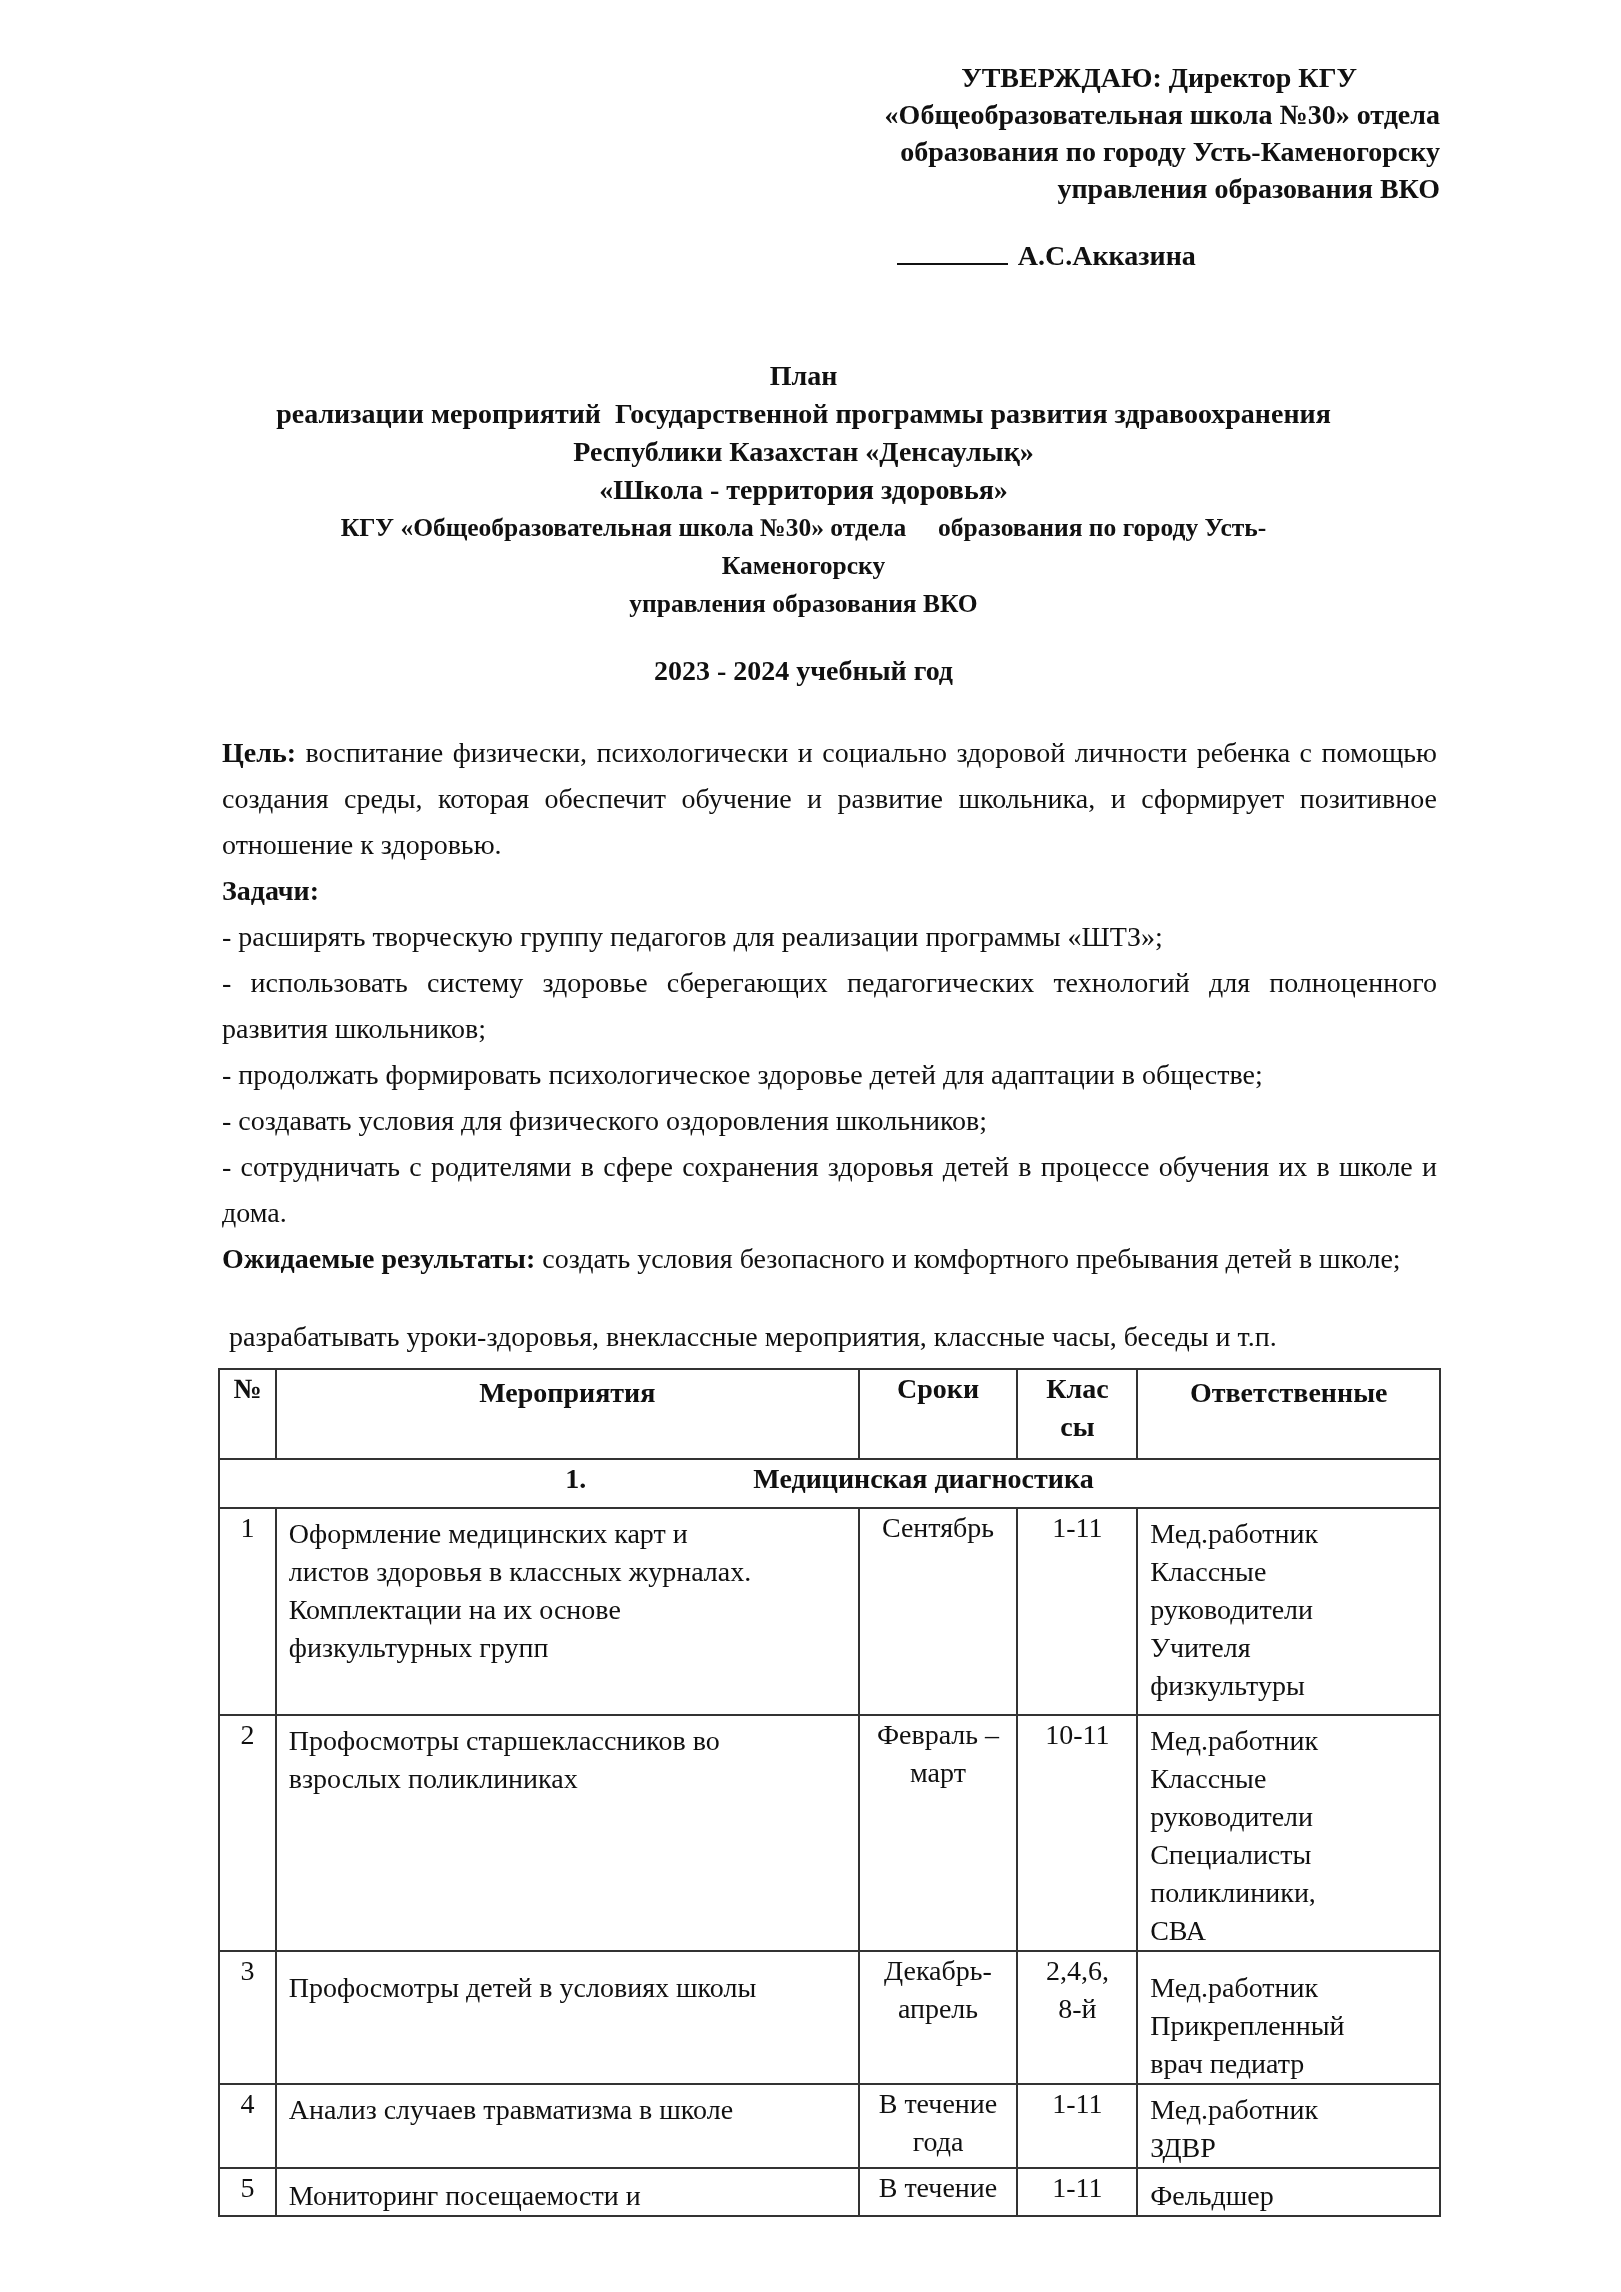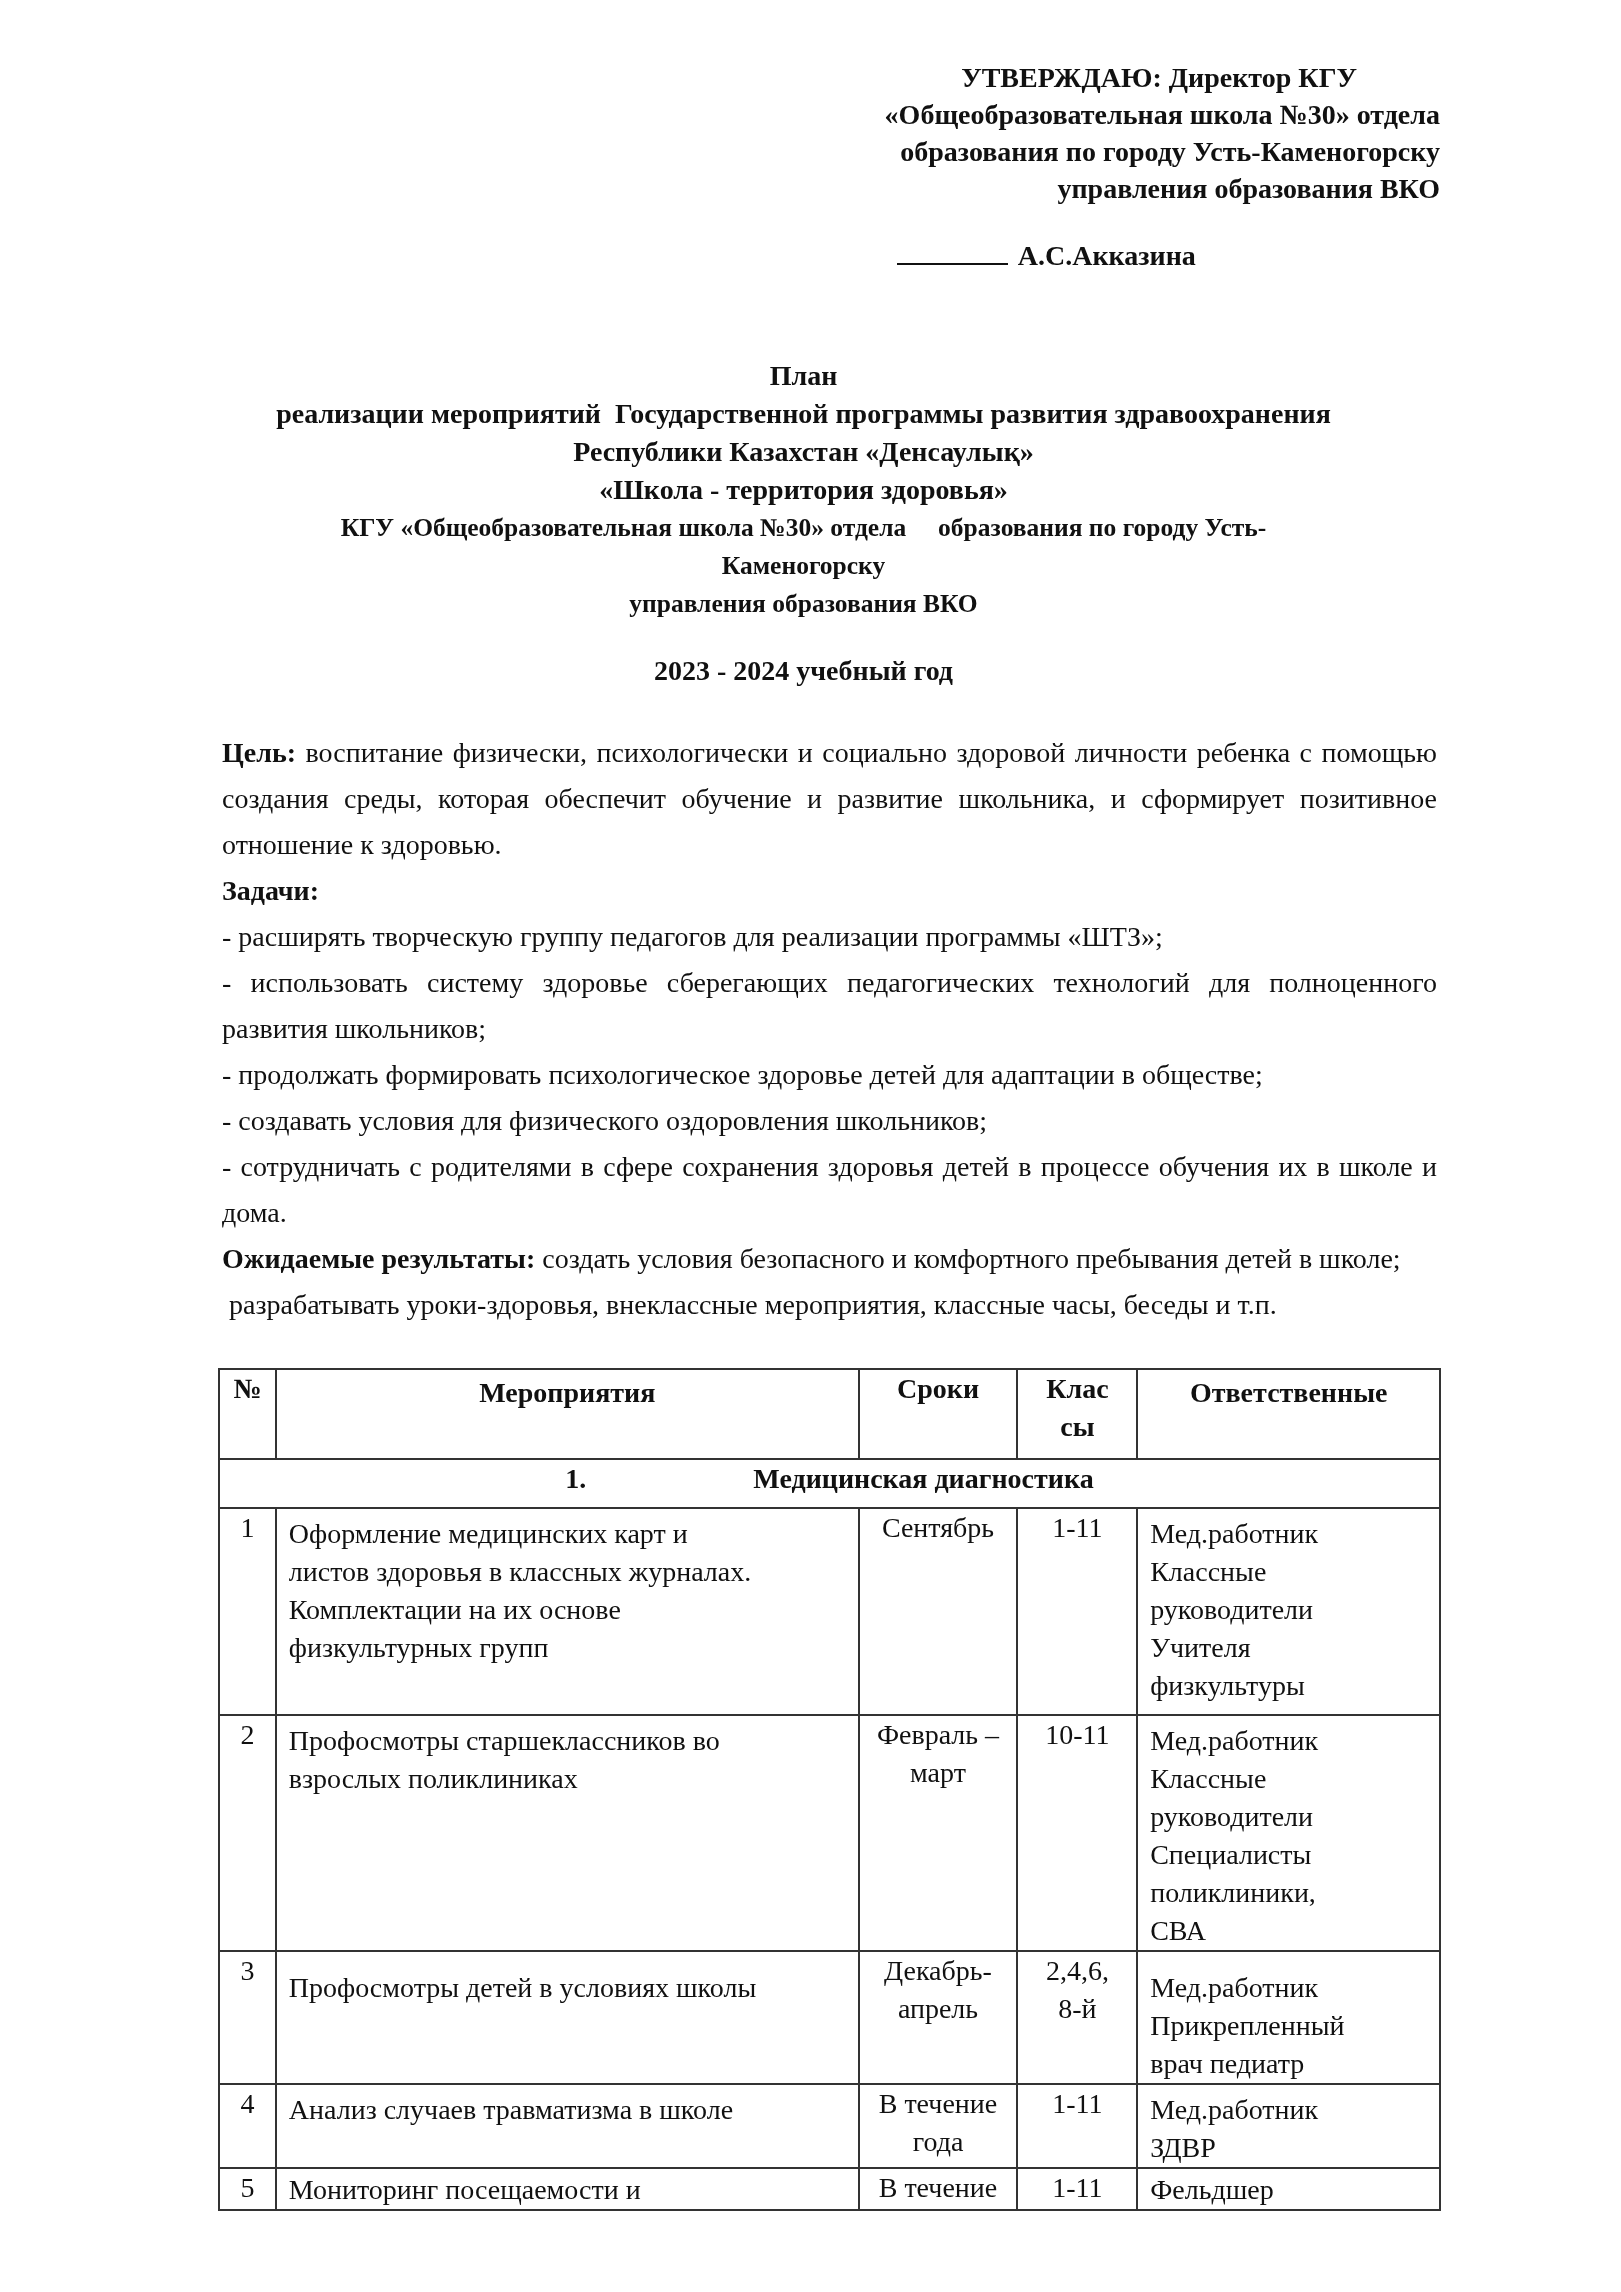--- a/index.html
+++ b/index.html
@@ -26,21 +26,21 @@
   .c-cls { width:90px; text-align:center; padding:0 14px !important;border-radius:27px; }
   .c-resp { padding:0 11.8px; }
   tr.head th { height:84px; }
   tr.section td { height:47px; text-align:center; font-weight:bold; }
   tr.section .sec-num { display:inline-block; margin-right:167px; }
   td.multi span { display:block; }
   tr.r1 td { height:199px; padding-top:5.9px; }
   tr.r2 td { height:222px; padding-top:5.9px; }
   tr.r3 td { height:106px; padding-top:17px; }
   tr.r4 td { height:69px; padding-top:5.9px; }
-  tr.r5 td { height:33px; padding-top:2px; }
+  tr.r5 td { height:33px; padding-top:8px; }
 </style>
 </head>
 <body>
 
 <div class="abs approve">
   <span class="l1" style="display:block;">УТВЕРЖДАЮ: Директор КГУ</span>
   <span class="l2">«Общеобразовательная школа №30» отдела</span>
   <span class="l3">образования по городу Усть-Каменогорску</span>
   <span class="l4">управления образования ВКО</span>
 </div>
@@ -63,21 +63,21 @@
 
 <div class="abs body">
   <p><span class="b">Цель:</span><span> воспитание физически, психологически и социально здоровой личности ребенка с помощью создания среды, которая обеспечит обучение и развитие школьника, и сформирует позитивное отношение к здоровью.</span></p>
   <p class="b">Задачи:</p>
   <p>- расширять творческую группу педагогов для реализации программы «ШТЗ»;</p>
   <p>- использовать систему здоровье сберегающих педагогических технологий для полноценного развития школьников;</p>
   <p>- продолжать формировать психологическое здоровье детей для адаптации в обществе;</p>
   <p>- создавать условия для физического оздоровления школьников;</p>
   <p>- сотрудничать с родителями в сфере сохранения здоровья детей в процессе обучения их в школе и дома.</p>
   <p><span class="b">Ожидаемые результаты:</span><span> создать условия безопасного и комфортного пребывания детей в школе;</span></p>
-  <p style="white-space:pre-wrap;"> разрабатывать уроки-здоровья, внеклассные мероприятия, классные часы, беседы и т.п.</p>
+  <p style="white-space:pre-wrap;margin-top:32px;"> разрабатывать уроки-здоровья, внеклассные мероприятия, классные часы, беседы и т.п.</p>
 </div>
 
 <table class="plan">
   <tbody>
       <tr class="head">
     <th class="c-num">№</th>
     <th class="c-ev">Мероприятия</th>
     <th class="c-date">Сроки</th>
     <th class="c-cls">
           <span style="display:block;">Клас</span>

